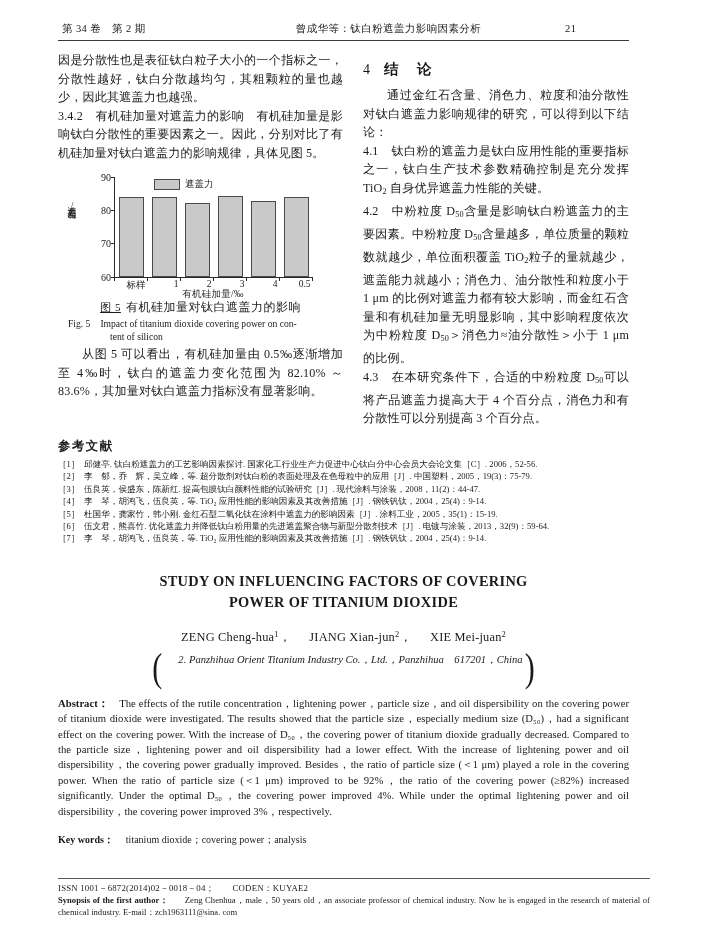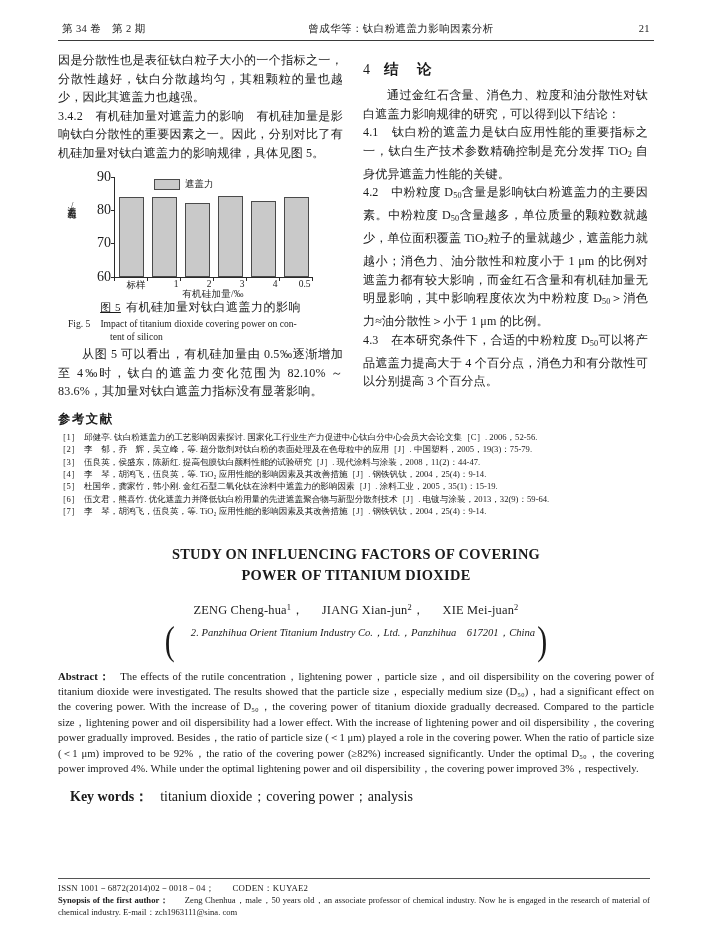--- a/index.html
+++ b/index.html
@@ -9,34 +9,34 @@
     font-family:"Liberation Serif","DejaVu Serif",serif;
     color:#1a1a1a;
     overflow:hidden;
     position:relative;
   }
   .page{
     position:absolute;
     left:0;top:0;
     width:708px;height:932px;
     box-sizing:border-box;
-    padding:22px 54px 10px 58px;
+    padding:22px 79px 10px 58px;
   }
 
   
   .runhead{
     display:flex;
     align-items:baseline;
     font-size:10.5px;
     letter-spacing:.4px;
     padding:0 4px 4px 4px;
   }
   .runhead .vol{width:150px;white-space:nowrap;}
   .runhead .mid{flex:1;text-align:center;white-space:nowrap;}
-  .runhead .pg{width:60px;text-align:right;}
+  .runhead .pg{width:60px;}
   .rule{
     border-bottom:1.1px solid #3a3a3a;
     margin:0 0 10px 0;
   }
 
   
   .cols{
     display:flex;
     gap:20px;
     align-items:flex-start;
@@ -87,21 +87,21 @@
   .chart .plot{
     position:absolute;
     left:56px;top:8px;
     width:198px;height:100px;
     border-left:1.1px solid #2a2a2a;
     border-bottom:1.1px solid #2a2a2a;
   }
   .chart .tickrow{position:absolute;left:0;top:0;width:100%;height:100%;}
   .ytick{
     position:absolute;left:-30px;width:26px;
-    text-align:right;font-size:14px;
+    text-align:right;font-size:10px;
     transform:translateY(-50%);
   }
   .ytickmark{
     position:absolute;left:-4px;width:4px;height:0;
     border-top:1.1px solid #2a2a2a;
   }
   .bars{
     position:absolute;left:0;bottom:0;
     width:100%;height:100%;
     display:flex;
@@ -221,22 +221,22 @@
   .abs{
     margin:14px 0 0 0;
     font-size:10.7px;
     line-height:15.4px;
     text-align:justify;
     padding:0 0 0 0;
   }
   .abs b{font-weight:bold;}
   .abs .lead{margin-right:10px;}
   .kw{
-    margin:13px 0 0 12px;
-    font-size:14px;
+    margin:13px 0 0 0;
+    font-size:10px;
     line-height:15.4px;
   }
   .kw b{font-weight:bold;margin-right:12px;}
 
   
   .footer{
     position:absolute;
     left:58px;right:58px;
     bottom:14px;
   }

